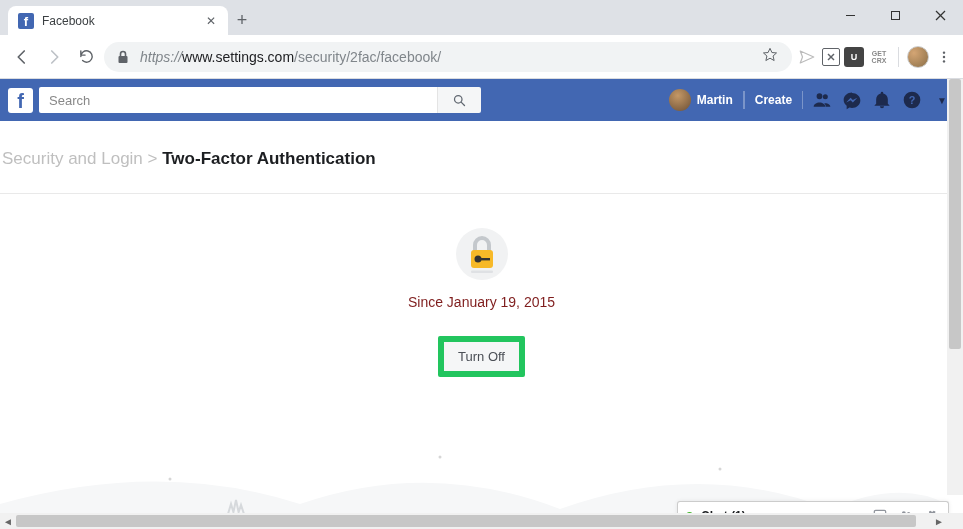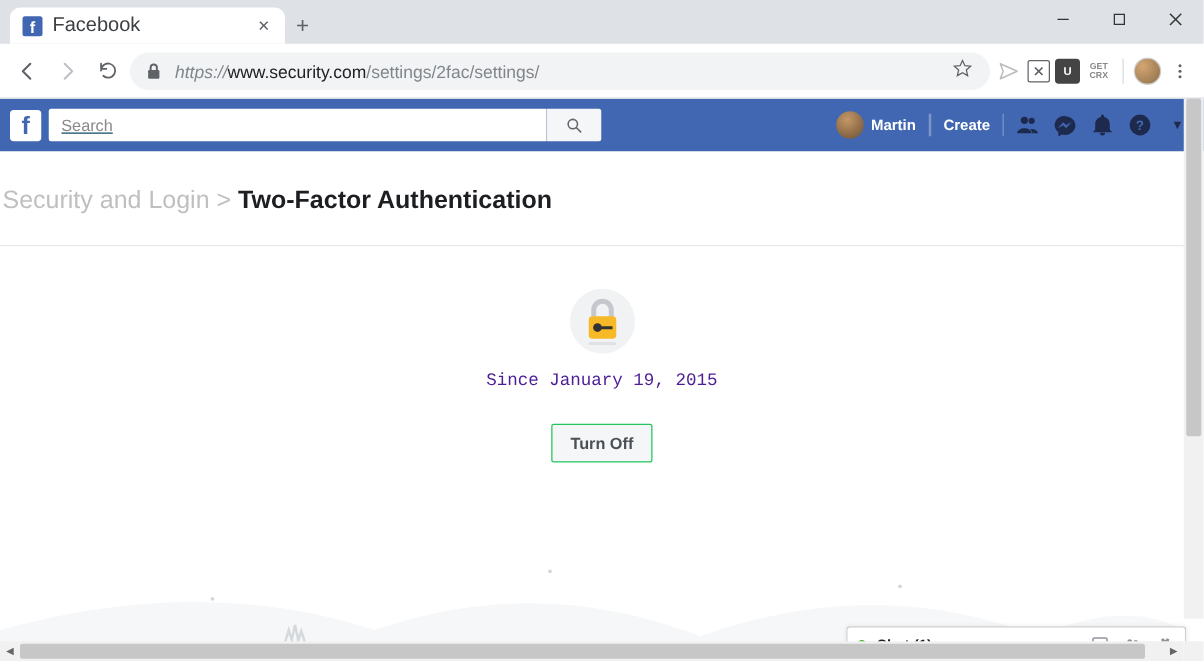--- a/index.html
+++ b/index.html
@@ -4,21 +4,21 @@
 <style>
   * { box-sizing: border-box; margin: 0; padding: 0; }
   body { font-family: "Segoe UI", Helvetica, Arial, sans-serif; font-size: 13px; width: 963px; height: 529px; overflow: hidden; background: #fff; position: relative; }
 
   
   .titlebar { height: 35px; background: #dee1e6; display: flex; align-items: flex-start; position: relative; }
   .window-controls { position: absolute; right: 0; top: 0; display: flex; }
   .win-btn { width: 45px; height: 30px; display: flex; align-items: center; justify-content: center; color: #333; cursor: default; }
   .tab { margin-top: 6px; margin-left: 8px; background: #fff; height: 29px; border-radius: 8px 8px 0 0; display: flex; align-items: center; padding: 0 10px; width: 220px; position: relative; }
   .tab .favicon { width: 16px; height: 16px; background: #4267B2; color: #fff; font-weight: bold; display: inline-flex; align-items: flex-end; justify-content: center; font-family: sans-serif; font-size: 13px; border-radius: 2px; margin-right: 8px; }
-  .tab .title { flex: 1; font-size: 16px; color: #3c4043; overflow: hidden; white-space: nowrap; text-overflow: ellipsis; }
+  .tab .title { flex: 1; font-size: 12px; color: #3c4043; overflow: hidden; white-space: nowrap; text-overflow: ellipsis; }
   .tab .close { width: 14px; height: 14px; display: flex; align-items: center; justify-content: center; color: #5f6368; font-size: 12px; }
   .newtab { width: 28px; height: 28px; display: flex; align-items: center; justify-content: center; color: #5f6368; margin-top: 6px; font-size: 18px; }
 
   .addrbar { height: 44px; background: #fff; display: flex; align-items: center; padding: 0 8px; border-bottom: 1px solid #dadce0; gap: 4px; }
   .nav-btn { width: 28px; height: 28px; display: flex; align-items: center; justify-content: center; color: #5f6368; border-radius: 50%; }
   .nav-btn.disabled { color: #bdc1c6; }
   .omnibox { flex: 1; height: 30px; background: #f1f3f4; border-radius: 15px; display: flex; align-items: center; padding: 0 12px; gap: 10px; }
   .omnibox .lock { color: #5f6368; width: 14px; display:flex; align-items:center; justify-content:center;}
   .omnibox .url { flex: 1; font-size: 14px; color: #202124; }
   .omnibox .url .scheme { color: #80868b; font-style: italic; }
@@ -29,46 +29,46 @@
   .ext-icon.boxed { border: 1px solid #5f6368; border-radius: 2px; width:18px; height:18px; font-size:10px; }
   .ext-icon.shield { background: #444; color: #fff; border-radius: 3px; width:20px; height:20px; font-size:9px; font-weight:bold; }
   .avatar-ext { width: 22px; height: 22px; border-radius: 50%; background: radial-gradient(circle at 30% 30%, #d4a574, #8b6f47); border: 1px solid #ccc; }
   .sep { width: 1px; height: 20px; background: #dadce0; margin: 0 4px; }
 
   
   .content-viewport { position: relative; height: 450px; overflow: hidden; }
   .fb-bar { height: 42px; background: #4267B2; display: flex; align-items: center; padding: 0 8px; }
   .fb-logo { width: 25px; height: 25px; background: #fff; color: #4267B2; font-weight: bold; display: flex; align-items: flex-end; justify-content: center; font-size: 20px; border-radius: 3px; font-family: sans-serif; }
   .fb-search-wrap { display: flex; margin-left: 6px; }
-  .fb-search { width: 398px; height: 26px; border: none; padding: 0 10px; font-size: 13px; color: #0c4a6e; border-radius: 2px 0 0 2px; outline: none; text-decoration: underline; }
+  .fb-search { width: 398px; height: 26px; border: none; padding: 0 10px; font-size: 13px; color: #701a75; border-radius: 2px 0 0 2px; outline: none; }
   .fb-search::placeholder { color: #888; }
   .fb-search-btn { width: 44px; height: 26px; background: #f5f6f7; border: none; border-left: 1px solid #e4e4e4; display: flex; align-items: center; justify-content: center; color: #555; border-radius: 0 2px 2px 0; }
   .fb-right { margin-left: auto; display: flex; align-items: center; height: 100%; }
   .fb-link { color: #fff; font-weight: 600; font-size: 12px; padding: 0 10px; height: 100%; display: flex; align-items: center; }
   .fb-link .mini-avatar { width: 22px; height: 22px; border-radius: 50%; background: radial-gradient(circle at 40% 30%, #c49866, #6b4f35); margin-right: 6px; }
   .fb-divider { width: 1px; height: 18px; background: rgba(255,255,255,0.3); }
   .fb-icons { display: flex; align-items: center; gap: 4px; margin-left: 6px; }
   .fb-icon { width: 26px; height: 26px; display: flex; align-items: center; justify-content: center; color: #1d2a4d; }
   .fb-icon svg { width: 20px; height: 20px; fill: #1d2a4d; }
   .fb-caret { color: #1d2a4d; font-size: 10px; margin: 0 8px; }
 
   
   .page-area { position: relative; height: 408px; overflow: hidden; }
   .breadcrumb-row { padding: 28px 0 24px 0; border-bottom: 1px solid #e9e9e9; }
-  .breadcrumb { font-size: 20px; padding-left: 2px; }
+  .breadcrumb { font-size: 17px; padding-left: 2px; }
   .breadcrumb .bc-parent { color: #bfbfbf; font-weight: 400; }
   .breadcrumb .bc-sep { color: #bfbfbf; }
   .breadcrumb .bc-current { color: #1c1e21; font-weight: 700; }
 
   
   .center-stack { display: flex; flex-direction: column; align-items: center; padding-top: 34px; }
   .lock-badge { width: 52px; height: 52px; border-radius: 50%; background: #f1f2f3; display: flex; align-items: center; justify-content: center; position: relative; }
   .heading { font-size: 24px; color: #1c1e21; font-weight: 400; margin-top: 20px; }
-  .subtext { font-size: 14px; color: #4c1d95; margin-top: 14px; font-family: Liberation Mono, monospace; }
-  .turn-off-btn { margin-top: 26px; background: #f5f6f7; border: 1px solid #22c55e; color: #4b4f56; font-weight: 700; font-size: 13px; padding: 7px 14px; border-radius: 2px; cursor: pointer; }
+  .subtext { font-size: 14px; color: #7f1d1d; margin-top: 14px; }
+  .turn-off-btn { margin-top: 26px; background: #f5f6f7; border: 6px solid #22c55e; color: #4b4f56; font-weight: 400; font-size: 13px; padding: 7px 14px; border-radius: 2px; cursor: pointer; }
 
   
   .hills { position: absolute; left: 0; right: 0; bottom: 0; height: 80px; pointer-events: none; }
 
   
   .chat-dock { position: absolute; right: 14px; bottom: 0; height: 28px; width: 272px; background: #fff; border: 1px solid #ccc; border-bottom: none; border-radius: 3px 3px 0 0; display: flex; align-items: center; padding: 0 8px; box-shadow: 0 0 4px rgba(0,0,0,0.08); }
   .chat-dock .dot { width: 7px; height: 7px; background: #42b72a; border-radius: 50%; margin-right: 8px; }
   .chat-dock .label { font-size: 12px; font-weight: 600; color: #1c1e21; flex: 1; }
   .chat-dock .dock-icons { display: flex; gap: 10px; }
   .chat-dock .dock-icon { width: 16px; height: 16px; color: #90949c; display: flex; align-items: center; justify-content: center; }
@@ -129,21 +129,21 @@
       </svg>
   </div>
   <div class="omnibox">
     <span class="lock">
       <svg width="12" height="14" viewBox="0 0 12 14">
           <rect x="1.5" y="6" width="9" height="7" rx="1" fill="#5f6368"></rect>
           <path d="M3.5 6V4a2.5 2.5 0 0 1 5 0v2" fill="none" stroke="#5f6368" stroke-width="1.6"></path>
         </svg>
     </span>
     <span class="url">
-      <span class="scheme">https://</span><span>www.security.com</span><span class="path">/settings/2fac/settings/</span>
+      <span class="scheme">https://</span><span>www.settings.com</span><span class="path">/security/2fac/facebook/</span>
     </span>
     <span class="star">
       <svg width="16" height="16" viewBox="0 0 24 24">
           <path d="M12 2l2.9 6.3 6.9.6-5.2 4.6 1.6 6.8L12 16.8 5.8 20.3l1.6-6.8L2.2 8.9l6.9-.6z" fill="none" stroke="#5f6368" stroke-width="1.5"></path>
         </svg>
     </span>
   </div>
   <div class="ext-icons">
     <div class="ext-icon">
       <svg width="18" height="18" viewBox="0 0 24 24">

